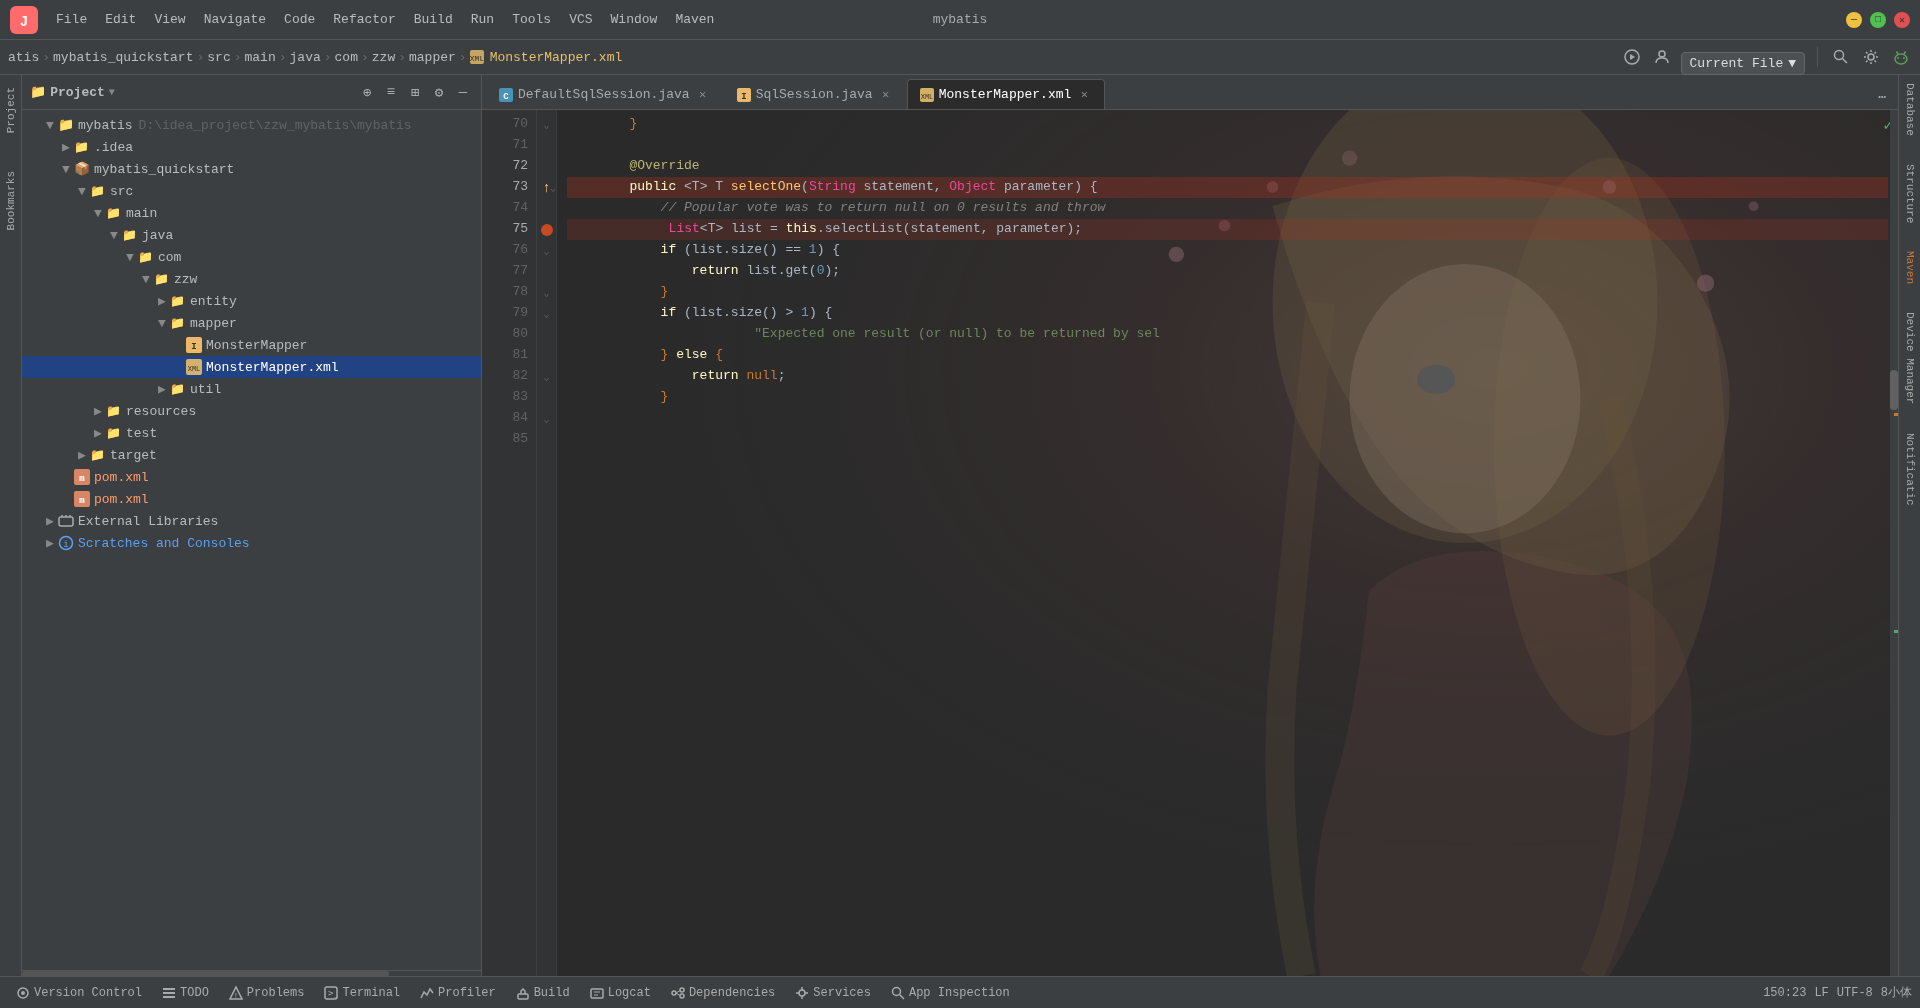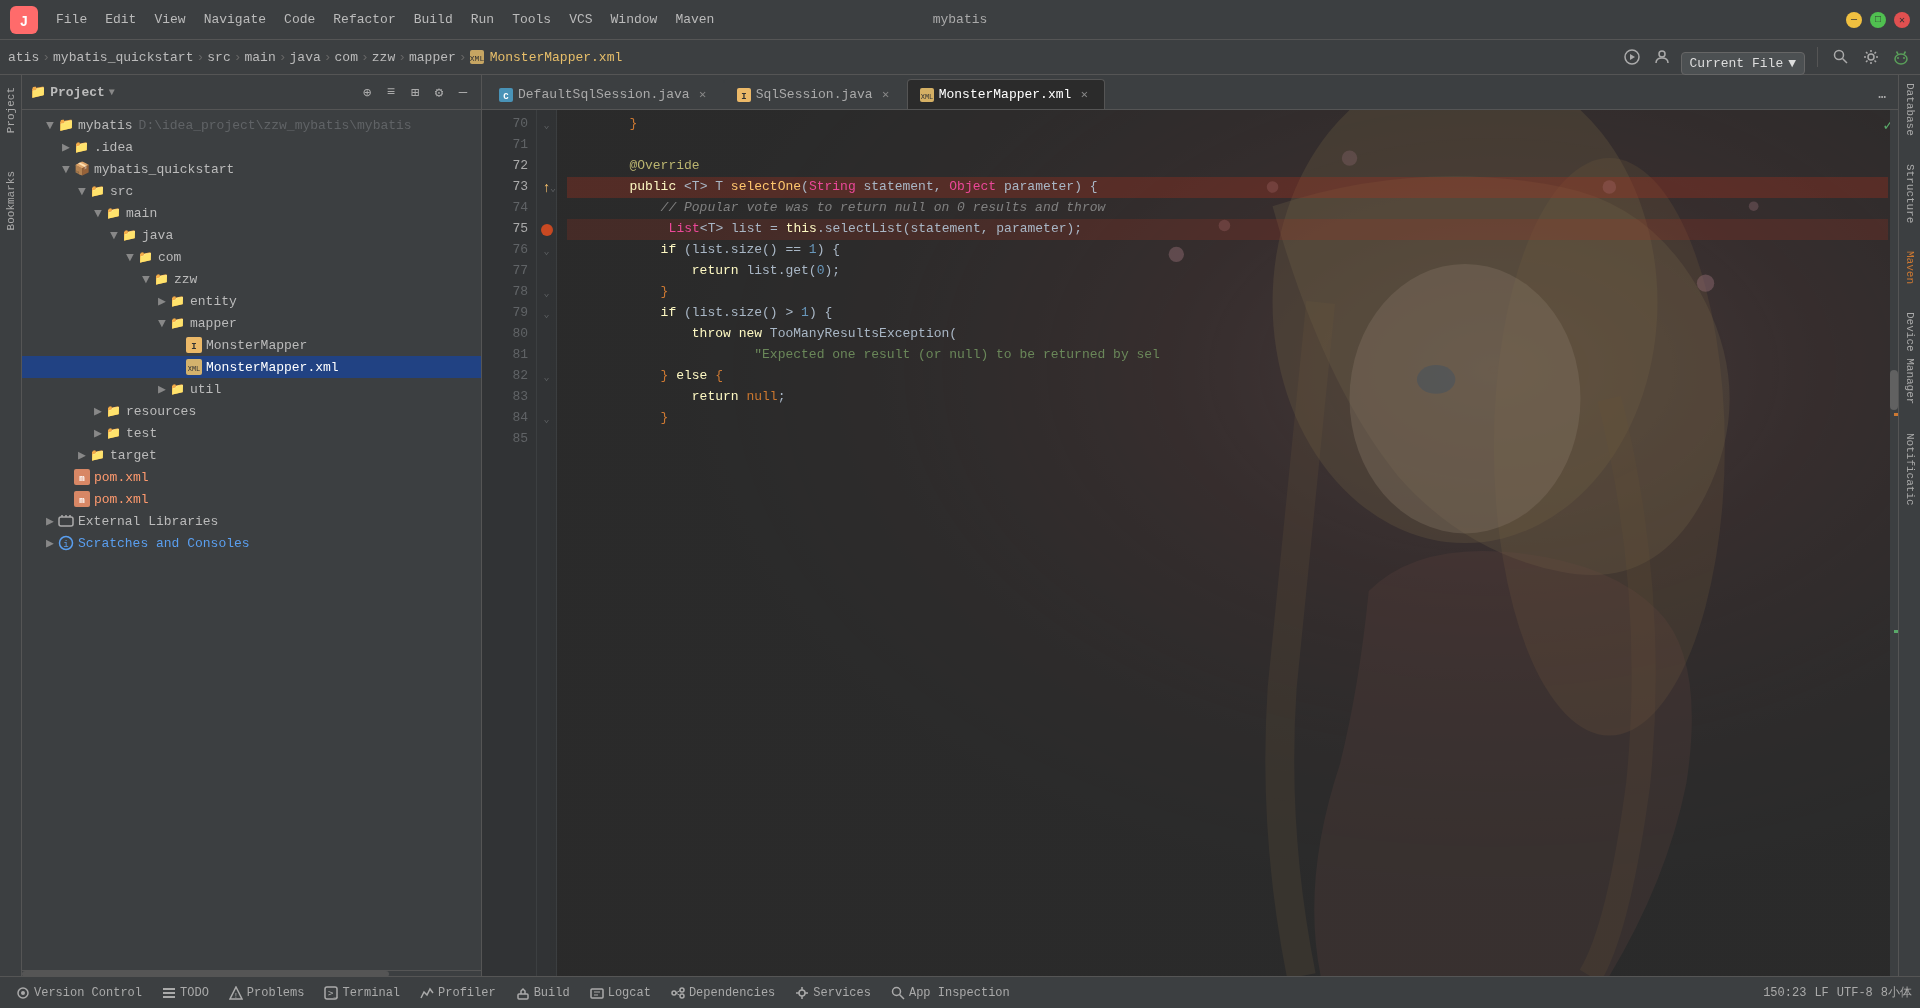--- a/index.html
+++ b/index.html
@@ -935,23 +935,20 @@
         </div>
 
         <div class="code-line">
           <span class="punc">            }</span>
         </div>
 
         <div class="code-line">
           <span class="kw">            if </span><span class="param">(list.size() &gt; </span><span class="num">1</span><span class="param">) {</span>
         </div>
 
-        <div class="code-line">
-          <span class="kw">                throw </span><span class="kw">new </span><span class="param">TooManyResultsException(</span>
-        </div>
 
         <div class="code-line">
           <span class="str">                        "Expected one result (or null) to be returned by sel</span>
         </div>
 
         <div class="code-line">
           <span class="punc">            } </span><span class="kw">else</span><span class="punc"> {</span>
         </div>
 
         <div class="code-line">

